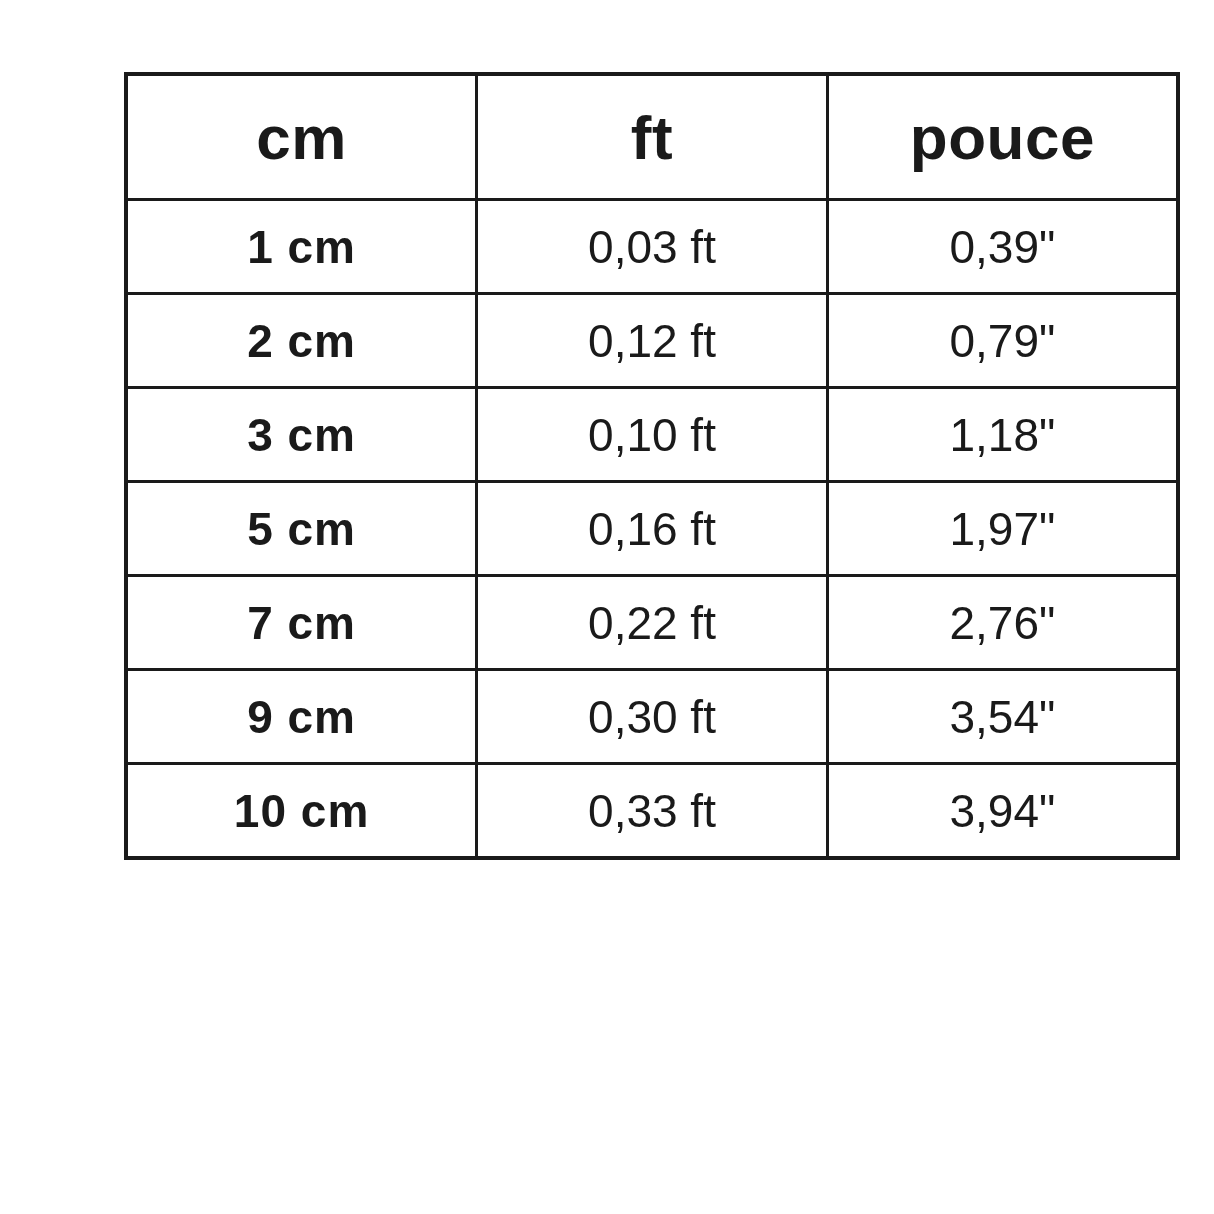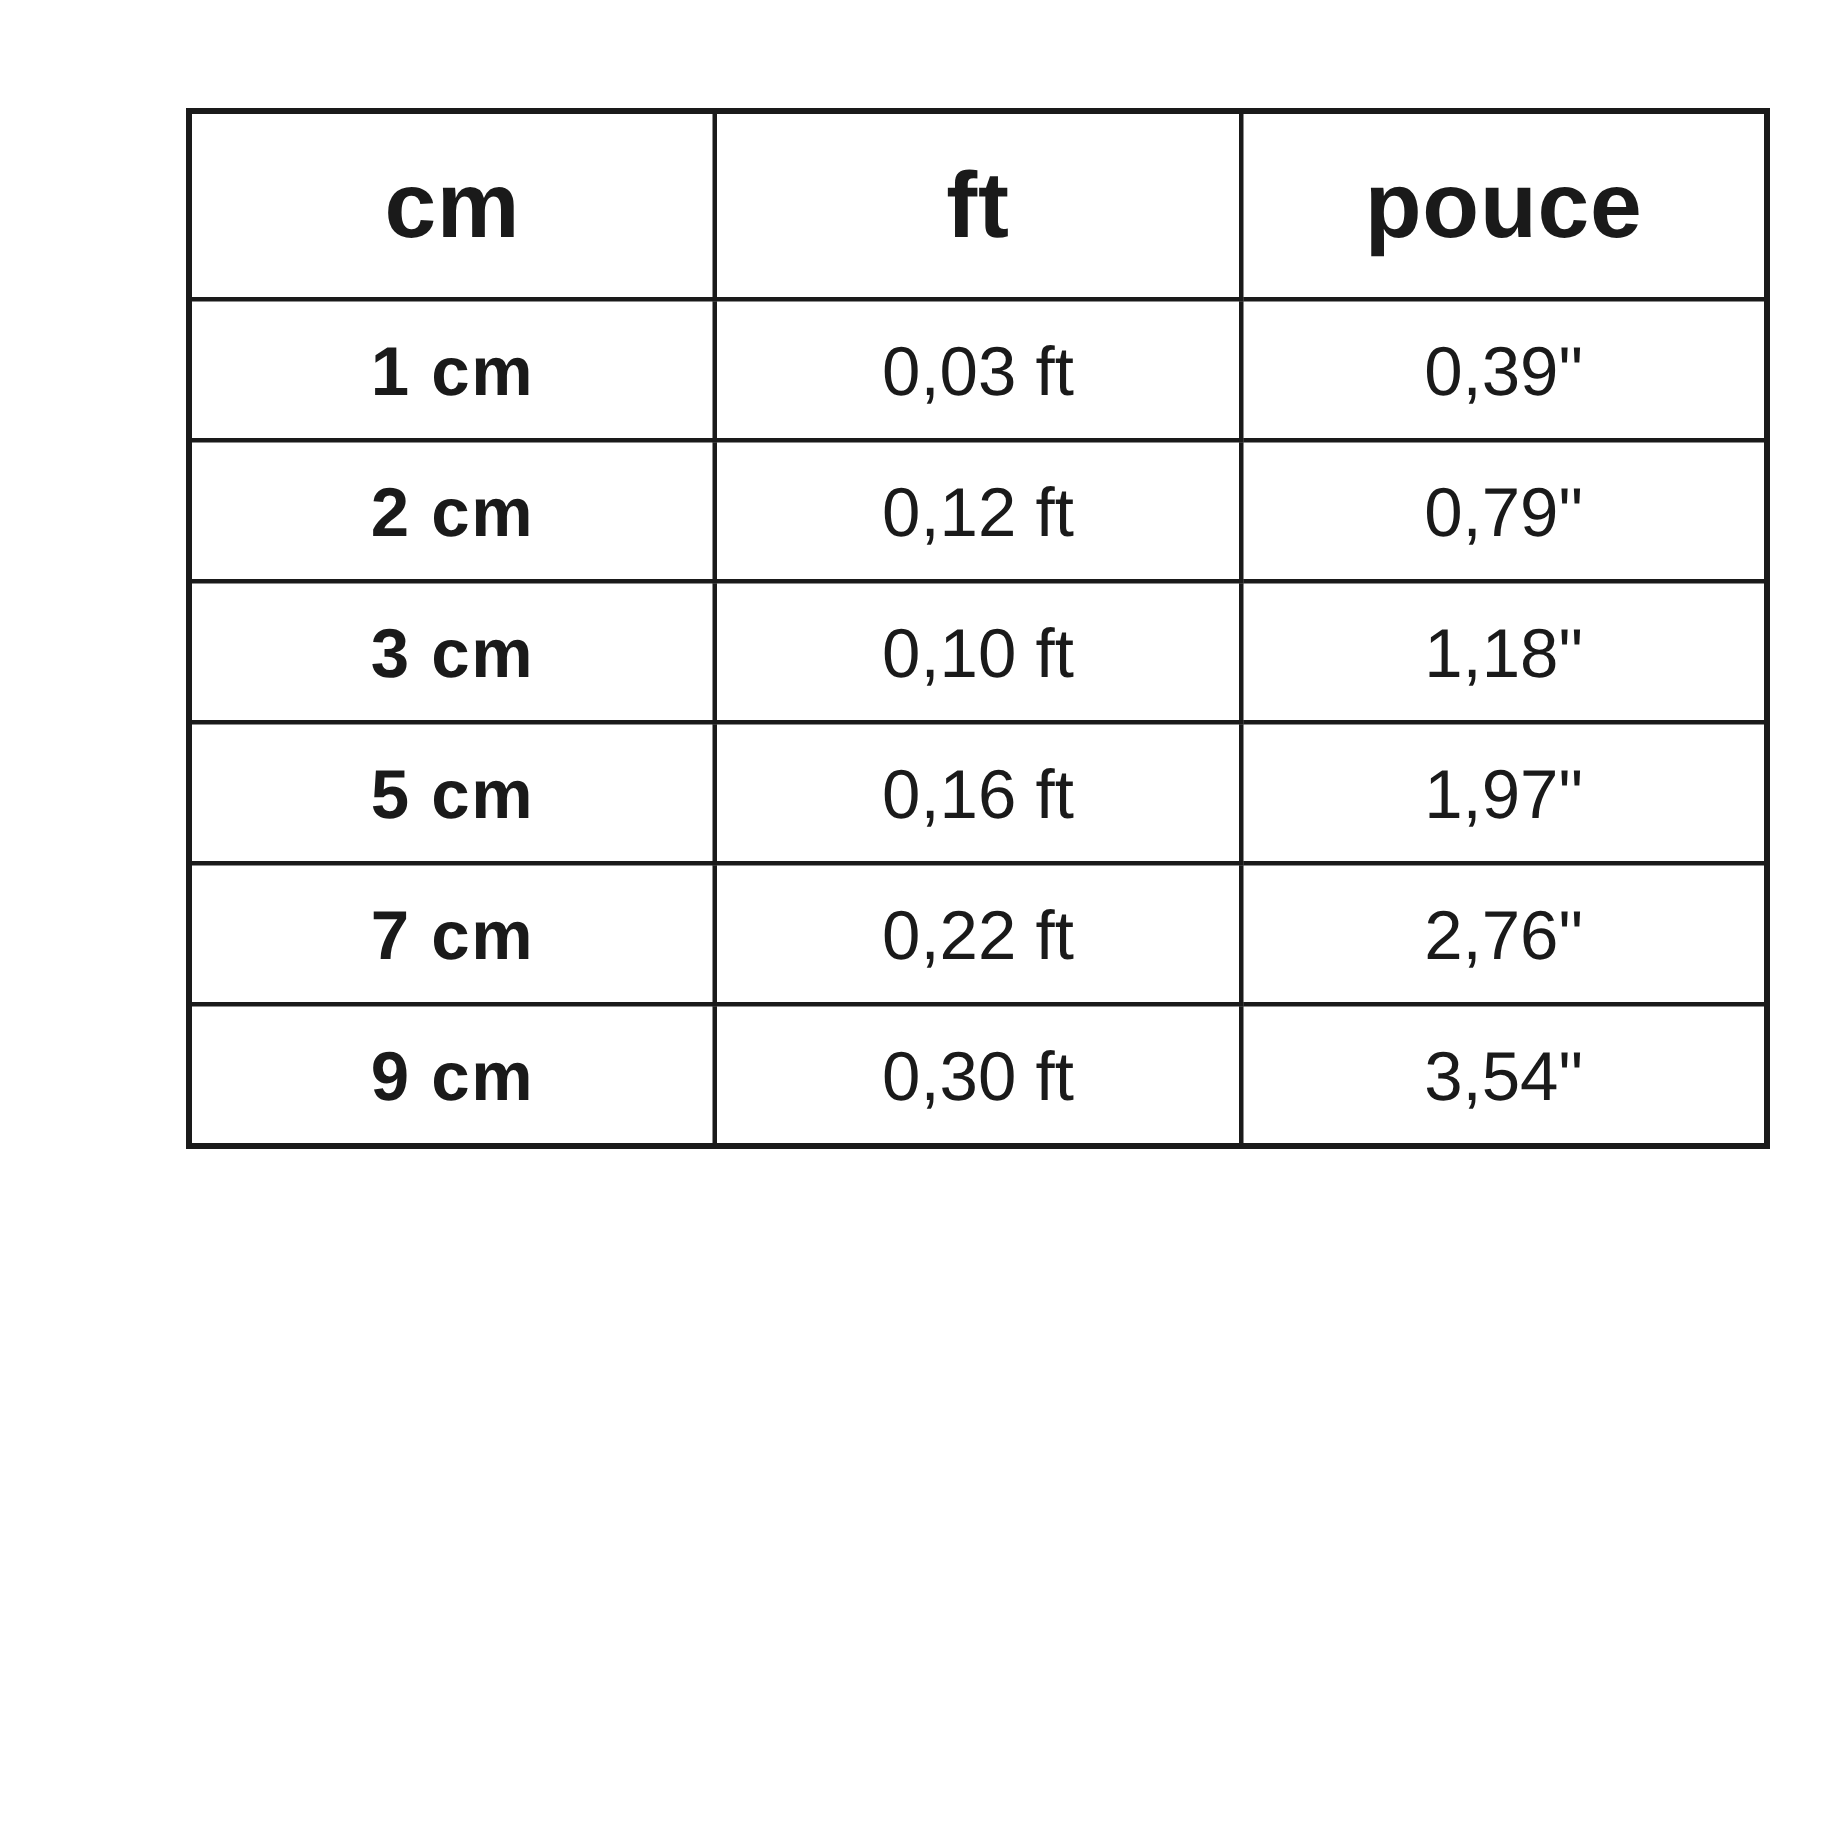--- a/index.html
+++ b/index.html
@@ -91,15 +91,20 @@
       <tr>
         <td class="col-cm">7 cm</td>
         <td>0,22 ft</td>
         <td>2,76"</td>
       </tr>
       <tr>
         <td class="col-cm">9 cm</td>
         <td>0,30 ft</td>
         <td>3,54"</td>
       </tr>
+      <tr>
+        <td class="col-cm">10 cm</td>
+        <td>0,33 ft</td>
+        <td>3,94"</td>
+      </tr>
     </tbody>
   </table>
 </div>
 
 </body></html>

